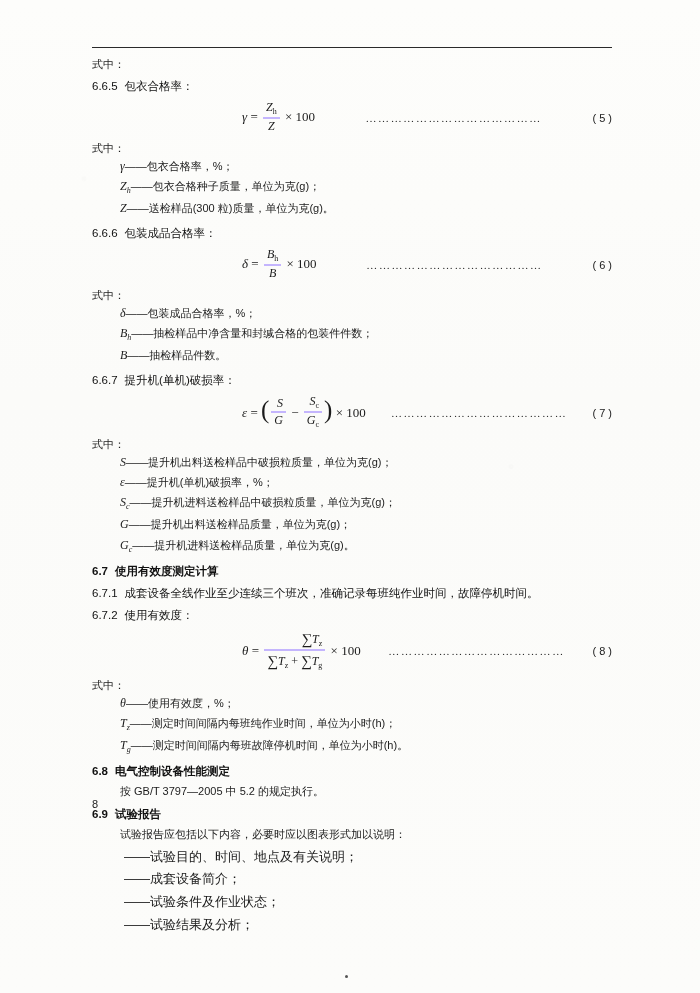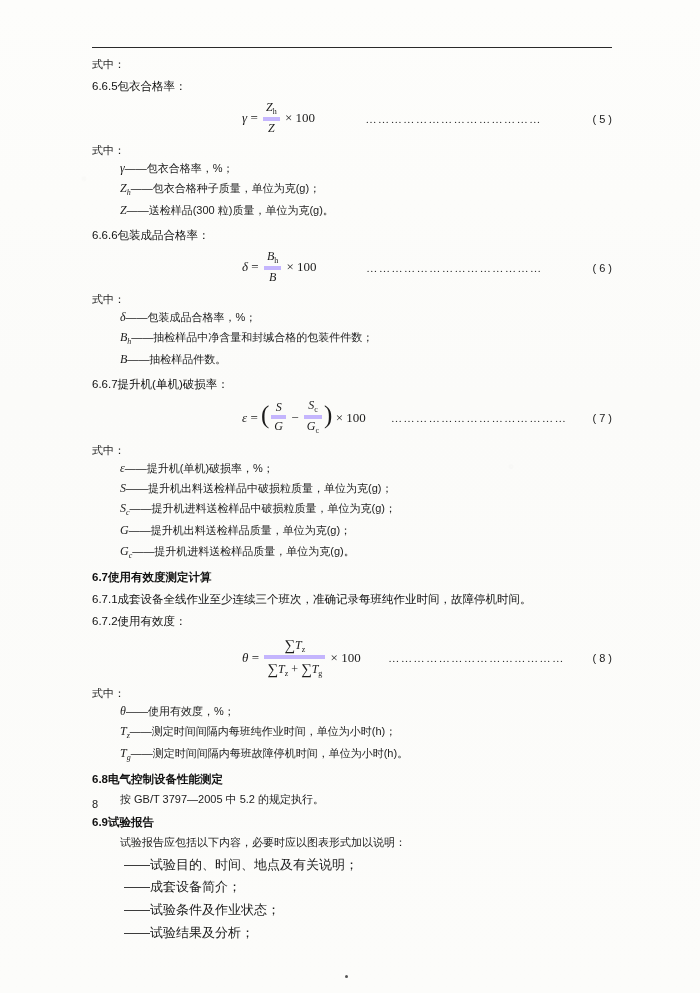--- a/index.html
+++ b/index.html
@@ -48,20 +48,21 @@
     border: 0;
     border-top: 1px solid #2a2a2a;
     margin: 3px 0 9px 0;
   }
   .clause {
     font-family: "Liberation Sans", sans-serif;
     font-size: 11.5px;
     color: #111;
     margin: 7px 0 3px 0;
     display: flex;
+    gap: 7px;
     align-items: baseline;
   }
   .clause .num { white-space: nowrap; }
   .clause .ttl { font-weight: normal; }
   .clause.bold .ttl, .clause.bold .num { font-weight: bold; }
 
   .body-text {
     font-family: "Liberation Sans", sans-serif;
     font-size: 11px;
     line-height: 1.65;
@@ -102,21 +103,21 @@
   .formula i { font-style: italic; }
   .frac {
     display: inline-flex;
     flex-direction: column;
     vertical-align: middle;
     text-align: center;
     margin: 0 2px;
     position: relative;
     top: -1px;
   }
-  .frac .nu { border-bottom: 4px solid #c4b5fd; padding: 0 3px; line-height: 1.25; font-size: 12px;}
+  .frac .nu { border-bottom: 2px solid #c4b5fd; padding: 0 3px; line-height: 1.25; font-size: 12px; text-align: right;}
   .frac .de { padding: 0 3px; line-height: 1.3; font-size: 12px;}
   .paren {
     font-size: 25px;
     font-family: "Liberation Serif", serif;
     line-height: 0;
     position: relative;
     top: 2px;
     font-weight: 300;
   }
   .dots {
@@ -227,22 +228,22 @@
           <span class="de"><i>G</i></span>
         </span> − <span class="frac">
           <span class="nu"><i>S</i><sub>c</sub></span>
           <span class="de"><i>G</i><sub>c</sub></span>
         </span><span class="paren">)</span> × 100</span>
     <span class="dots">……………………………………</span>
     <span class="eqno">( 7 )</span>
   </div>
   <div class="where">式中：</div>
   <div class="deflist">
+    <div class="defrow"><span class="sym">S</span><span>——提升机出料送检样品中破损粒质量，单位为克(g)；</span></div>
     <div class="defrow"><span class="sym">ε</span><span>——提升机(单机)破损率，%；</span></div>
-    <div class="defrow"><span class="sym">S</span><span>——提升机出料送检样品中破损粒质量，单位为克(g)；</span></div>
     <div class="defrow"><span class="sym">S<sub>c</sub></span><span>——提升机进料送检样品中破损粒质量，单位为克(g)；</span></div>
     <div class="defrow"><span class="sym">G</span><span>——提升机出料送检样品质量，单位为克(g)；</span></div>
     <div class="defrow"><span class="sym">G<sub>c</sub></span><span>——提升机进料送检样品质量，单位为克(g)。</span></div>
   </div>
 
   <div class="clause bold">
     <span class="num">6.7</span>
     <span class="ttl">使用有效度测定计算</span>
   </div>
   <div class="clause">

